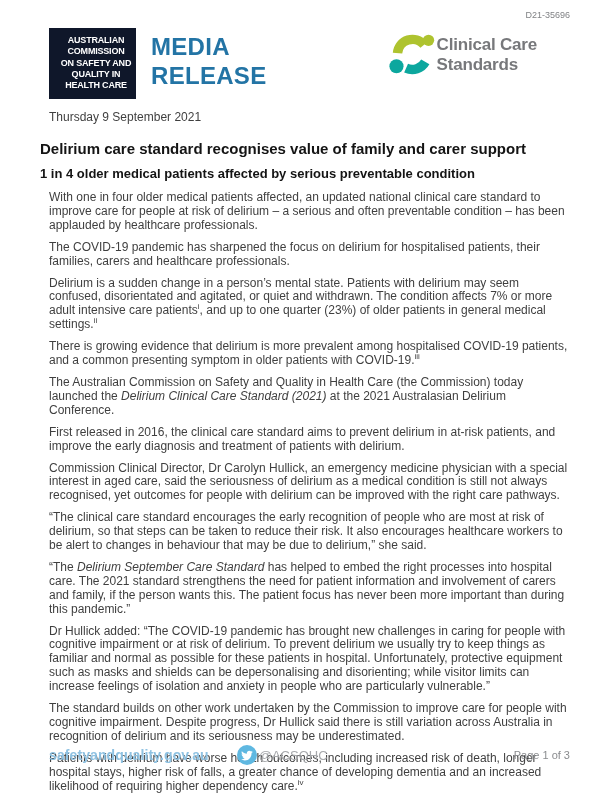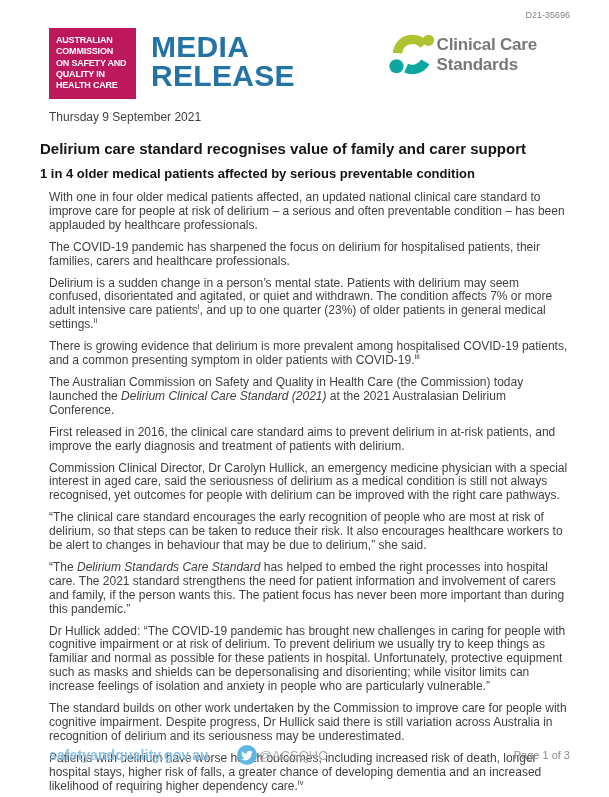--- a/index.html
+++ b/index.html
@@ -17,31 +17,32 @@
   .doc-number {
     position:absolute; top:10px; right:39px;
     font-size:9px; color:#808285;
   }
   .header {
     position:absolute; top:28px; left:49px; right:39px;
     display:flex; align-items:flex-start;
   }
   .logo-box {
     width:87px; height:71px;
-    background:#be185d;
+    background:#0f172a;
     color:#ffffff;
     padding:7px 0 0 7px;
     font-size:9px; font-weight:bold; line-height:1.25;
     letter-spacing:-0.2px;
     text-transform:uppercase;
+    text-align:center;
   }
   .media-release {
     margin-left:15px; padding-top:4px;
     color:#2374a5;
-    font-weight:bold; font-size:30px; line-height:29px;
+    font-weight:bold; font-size:24px; line-height:29px;
     letter-spacing:0.3px;
     text-transform:uppercase;
   }
   .ccs-logo {
     margin-left:auto; margin-right:33px;
     display:flex; align-items:center; 
     padding-top:2px;
   }
   .ccs-ring { width:49px; height:49px; }
   .ccs-text {
@@ -125,21 +126,21 @@
 
   <div class="paragraphs">
     <p class="para"><span>With one in four older medical patients affected, an updated national clinical care standard to improve care for people at risk of delirium – a serious and often preventable condition – has been applauded by healthcare professionals.</span></p>
     <p class="para"><span>The COVID-19 pandemic has sharpened the focus on delirium for hospitalised patients, their families, carers and healthcare professionals.</span></p>
     <p class="para"><span>Delirium is a sudden change in a person’s mental state. Patients with delirium may seem confused, disorientated and agitated, or quiet and withdrawn. The condition affects 7% or more adult intensive care patients</span><sup>i</sup><span>, and up to one quarter (23%) of older patients in general medical settings.</span><sup>ii</sup></p>
     <p class="para"><span>There is growing evidence that delirium is more prevalent among hospitalised COVID-19 patients, and a common presenting symptom in older patients with COVID-19.</span><sup>iii</sup></p>
     <p class="para"><span>The Australian Commission on Safety and Quality in Health Care (the Commission) today launched the </span><em>Delirium Clinical Care Standard (2021)</em><span> at the 2021 Australasian Delirium Conference.</span></p>
     <p class="para"><span>First released in 2016, the clinical care standard aims to prevent delirium in at-risk patients, and improve the early diagnosis and treatment of patients with delirium.</span></p>
     <p class="para"><span>Commission Clinical Director, Dr Carolyn Hullick, an emergency medicine physician with a special interest in aged care, said the seriousness of delirium as a medical condition is still not always recognised, yet outcomes for people with delirium can be improved with the right care pathways.</span></p>
     <p class="para"><span>“The clinical care standard encourages the early recognition of people who are most at risk of delirium, so that steps can be taken to reduce their risk. It also encourages healthcare workers to be alert to changes in behaviour that may be due to delirium,” she said.</span></p>
-    <p class="para"><span>“The </span><em>Delirium Standards Care Standard</em><span> has helped to embed the right processes into hospital care. The 2021 standard strengthens the need for patient information and involvement of carers and family, if the person wants this. The patient focus has never been more important than during this pandemic.”</span></p>
+    <p class="para"><span>“The </span><em>Delirium September Care Standard</em><span> has helped to embed the right processes into hospital care. The 2021 standard strengthens the need for patient information and involvement of carers and family, if the person wants this. The patient focus has never been more important than during this pandemic.”</span></p>
     <p class="para"><span>Dr Hullick added: “The COVID-19 pandemic has brought new challenges in caring for people with cognitive impairment or at risk of delirium. To prevent delirium we usually try to keep things as familiar and normal as possible for these patients in hospital. Unfortunately, protective equipment such as masks and shields can be depersonalising and disorienting; while visitor limits can increase feelings of isolation and anxiety in people who are particularly vulnerable.”</span></p>
     <p class="para"><span>The standard builds on other work undertaken by the Commission to improve care for people with cognitive impairment. Despite progress, Dr Hullick said there is still variation across Australia in recognition of delirium and its seriousness may be underestimated.</span></p>
     <p class="para"><span>Patients with delirium have worse health outcomes, including increased risk of death, longer hospital stays, higher risk of falls, a greater chance of developing dementia and an increased likelihood of requiring higher dependency care.</span><sup>iv</sup></p>
   </div>
 
   <div class="footer">
     <a class="site-link">safetyandquality.gov.au</a>
     <span class="twitter">
       <svg class="twitter-icon" viewBox="0 0 24 24">
         <circle cx="12" cy="12" r="12" fill="#5fb8e1"></circle>

